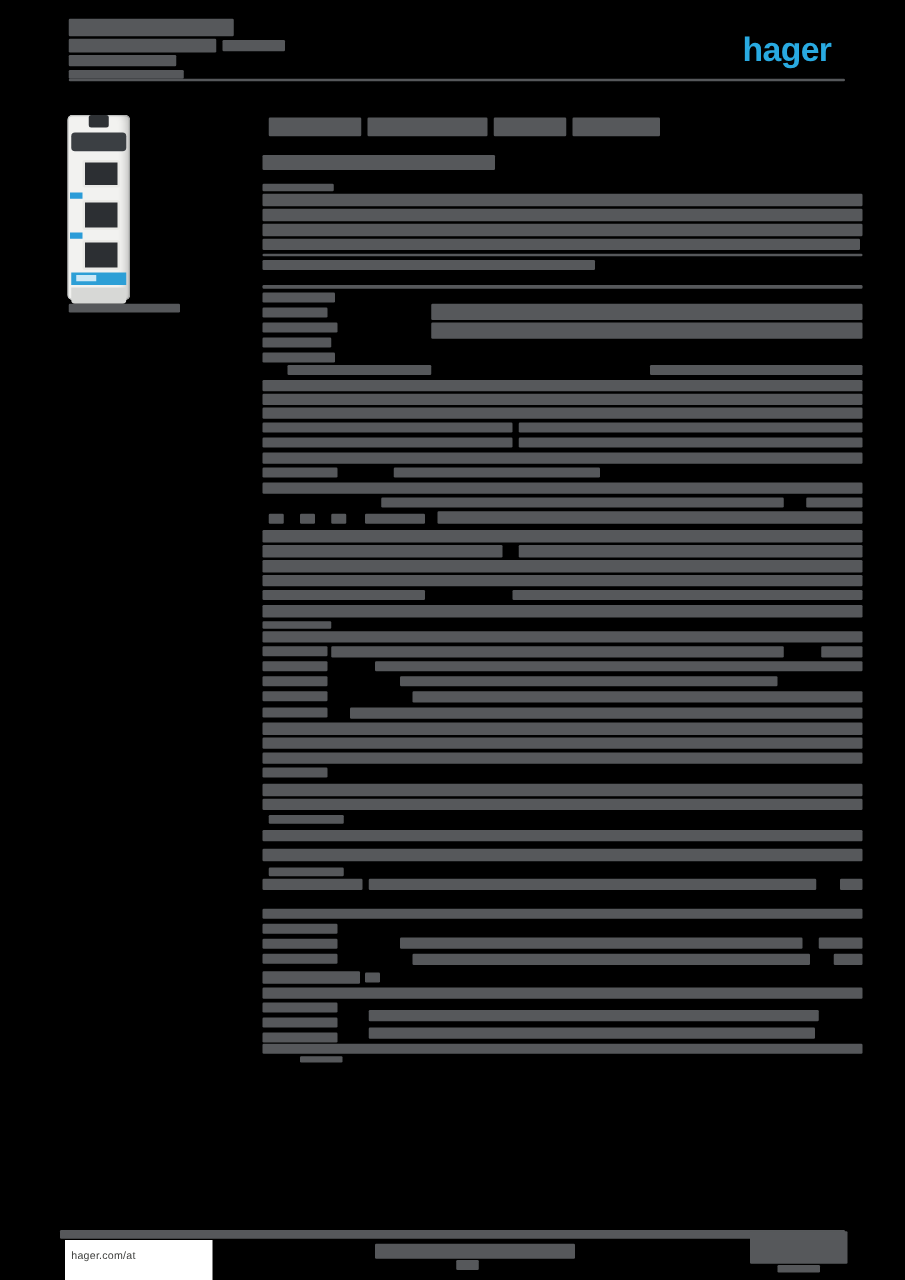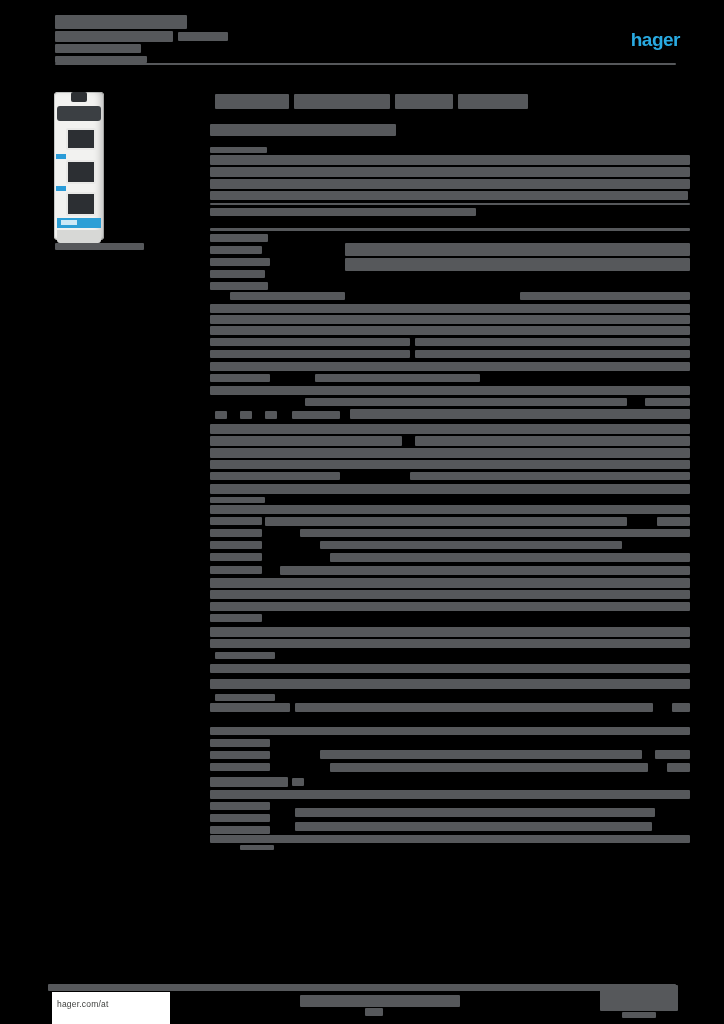--- a/index.html
+++ b/index.html
@@ -1,21 +1,21 @@
 <!DOCTYPE html>
 <html style="--bar: #56585b; --blue: #29aae1; --bg: #000000;"><head>
 <meta charset="utf-8">
 <style>
   :root{ --bar:#56585b; --blue:#29aae1; --bg:#000000; }
   html,body{margin:0;padding:0;background:var(--bg);}
   .page{position:relative;width:724px;height:1024px;background:var(--bg);overflow:hidden;
         font-family:"Liberation Sans",sans-serif;}
   .bar{position:absolute;background:var(--bar);border-radius:1px;}
   .logo{position:absolute;left:594px;top:25px;width:86px;height:32px;
-        color:var(--blue);font-size:19px;font-weight:bold;letter-spacing:-0.5px;line-height:30px;text-align:right;}
+        color:var(--blue);font-size:27px;font-weight:bold;letter-spacing:-0.5px;line-height:30px;}
   .photo{position:absolute;left:54px;top:88px;width:50px;height:154px;margin:0;padding:0;}
   .p-body{position:absolute;left:0;top:4px;width:50px;height:148px;background:#f2f2f0;border-radius:4px;
           box-shadow:inset -6px 0 8px -4px rgba(0,0,0,.28), inset 0 0 0 1px #c6c8c7;}
   .p-tab{position:absolute;left:17px;top:0;width:16px;height:10px;background:#2e3134;border-radius:2px;}
   .p-band{position:absolute;left:3px;top:14px;width:44px;height:15px;background:#3b3f43;border-radius:3px;}
   .p-win{position:absolute;left:12px;width:26px;background:#2c2f33;border:2px solid #e9e9e7;border-radius:2px;}
   .p-win1{top:36px;height:18px;} .p-win2{top:68px;height:20px;} .p-win3{top:100px;height:20px;}
   .p-tick{position:absolute;left:2px;width:10px;height:5px;background:#2b9cd8;}
   .p-tick1{top:62px;} .p-tick2{top:94px;}
   .p-blue{position:absolute;left:3px;top:126px;width:44px;height:10px;background:#2d9fd6;}

